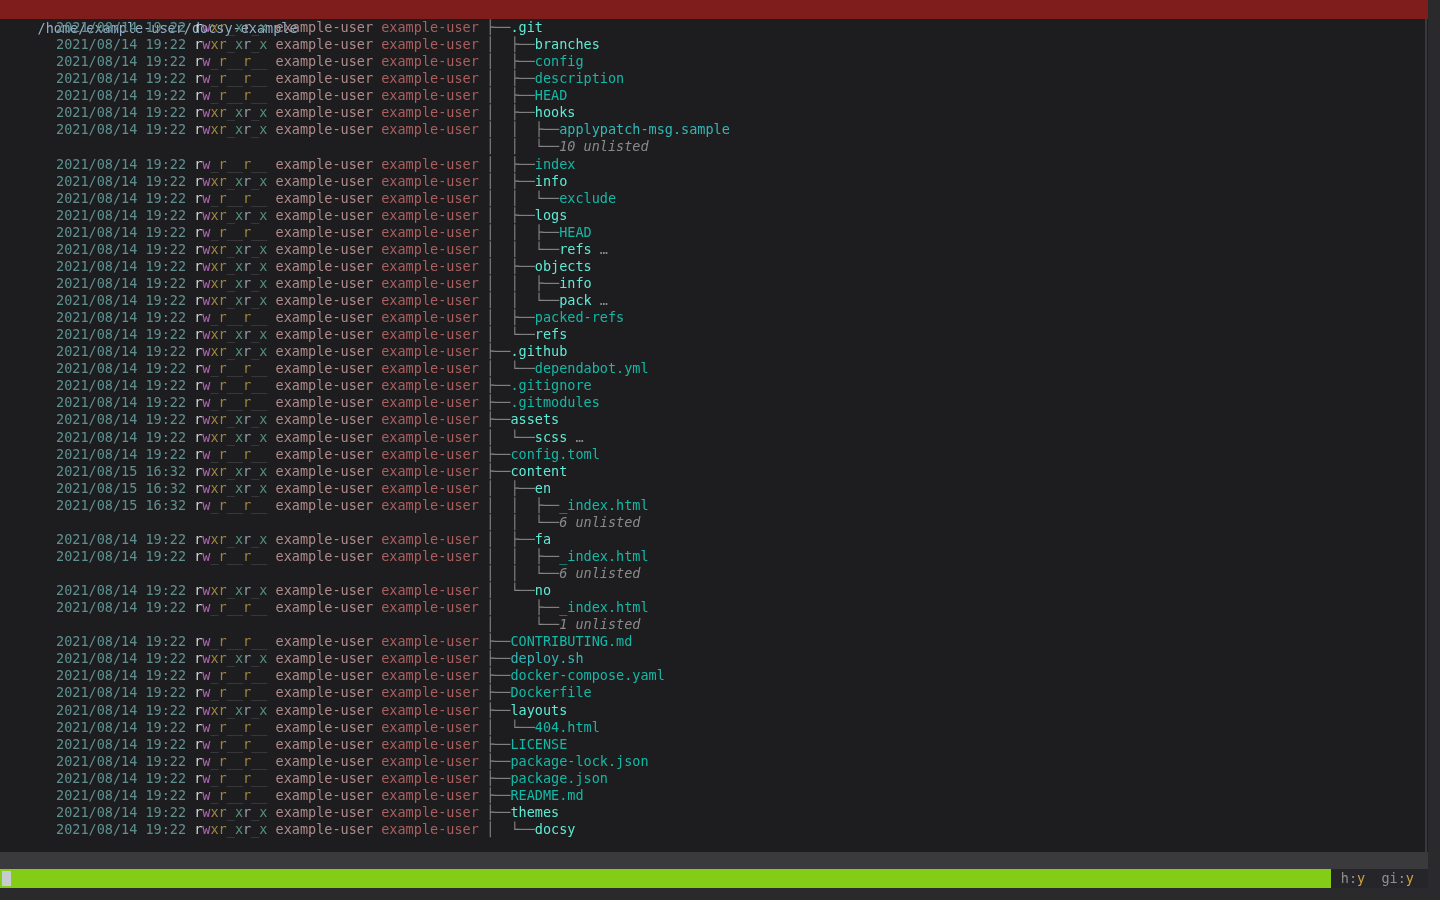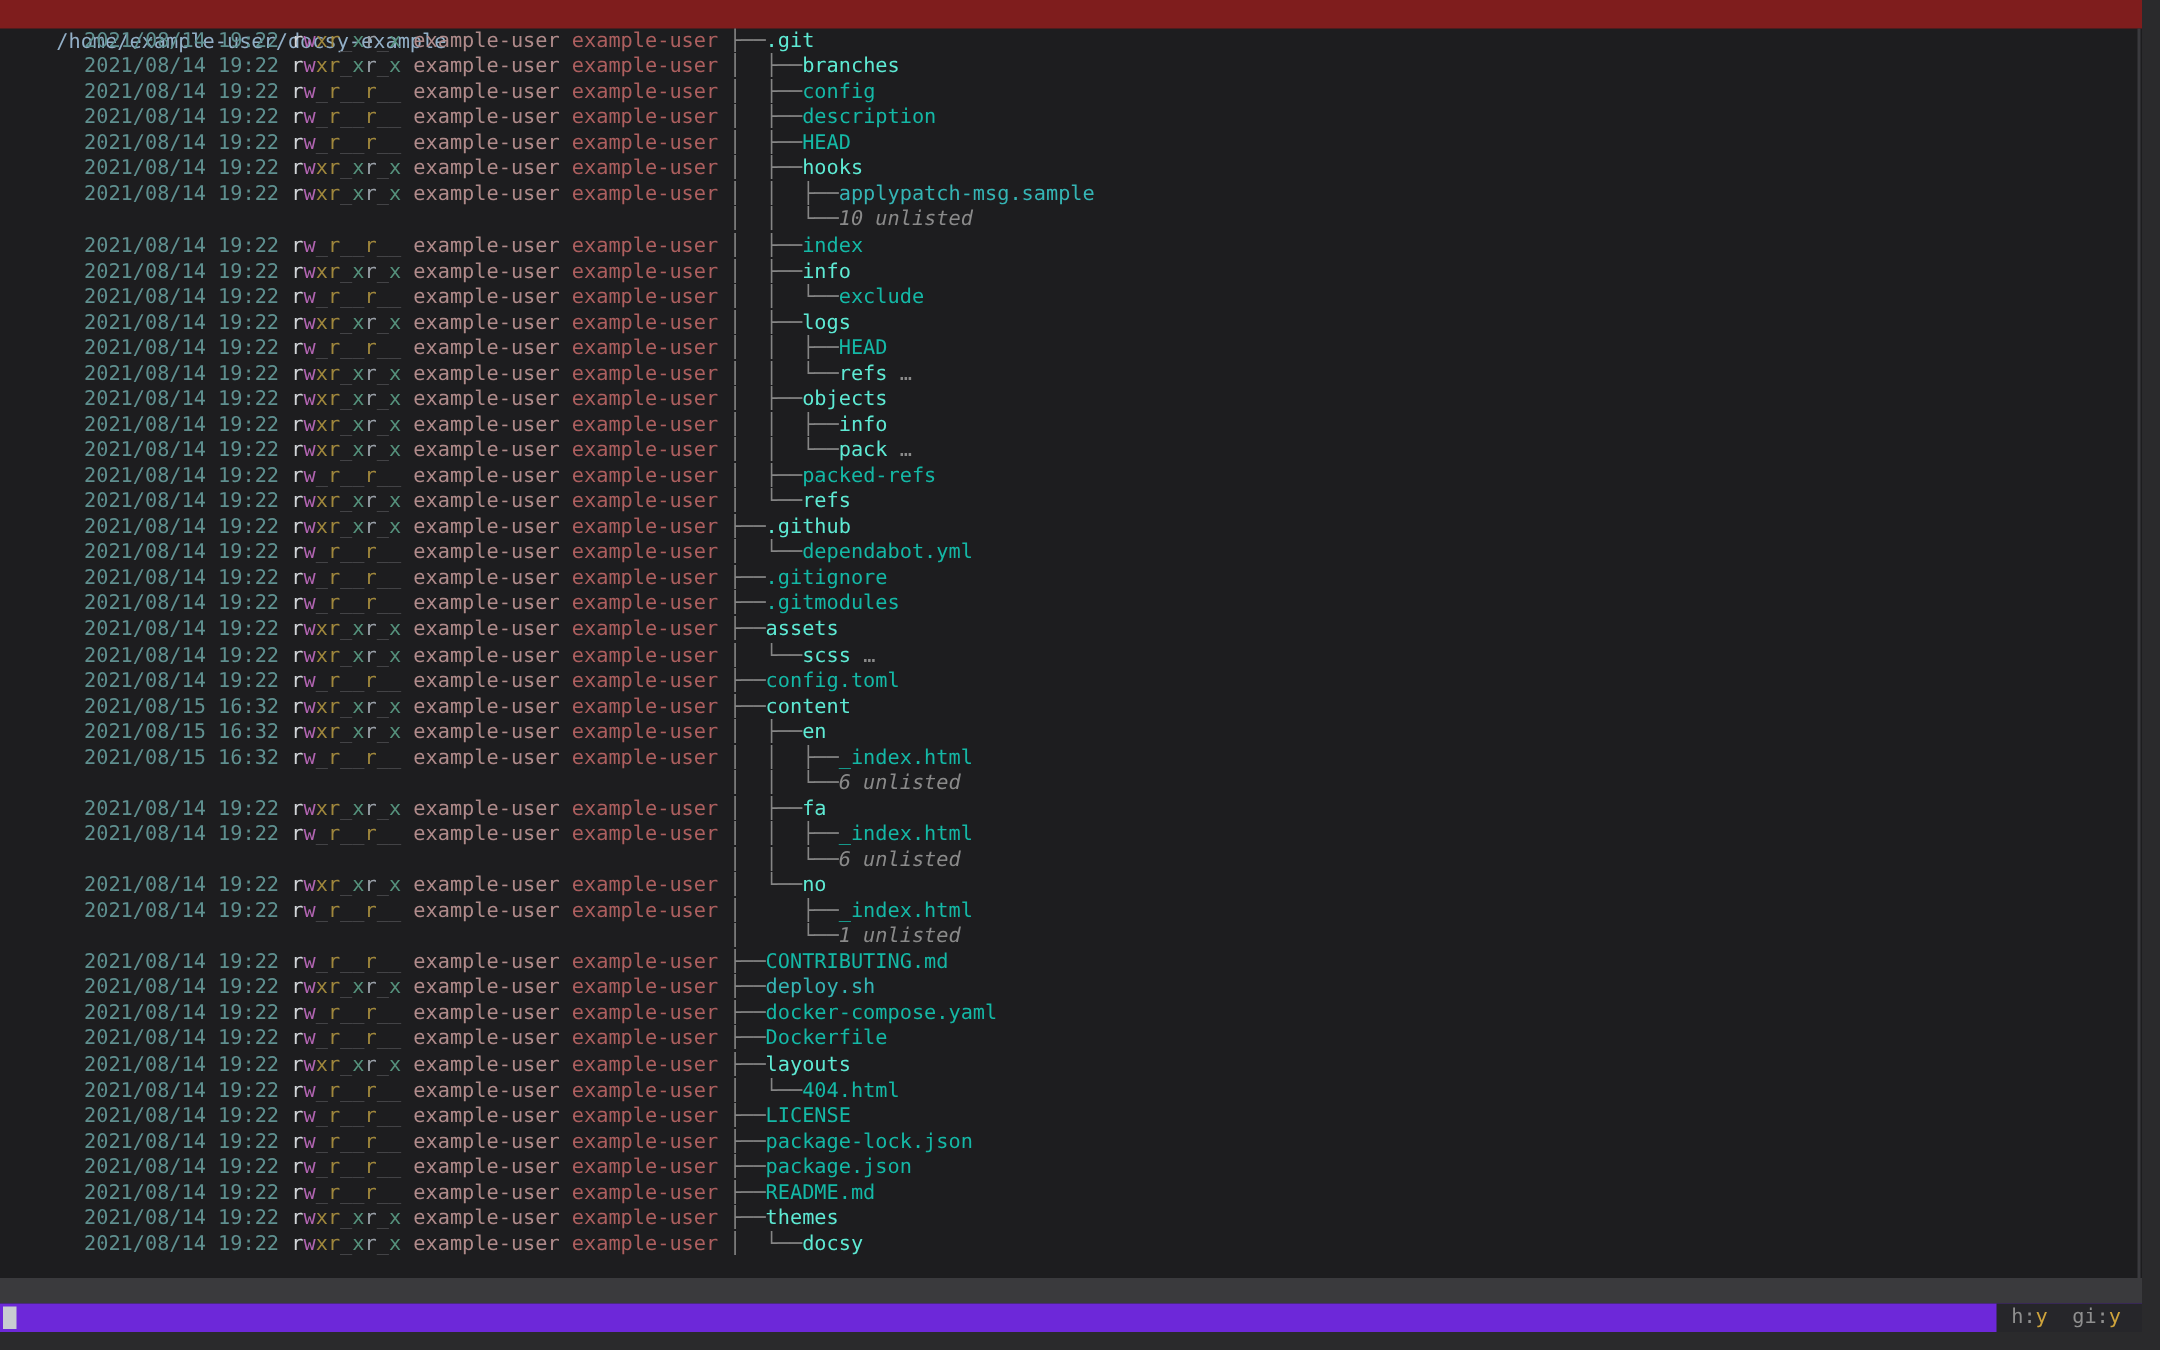--- a/index.html
+++ b/index.html
@@ -35,21 +35,21 @@
   .name-exec{color:#35b5b5;text-align:center;}
   .name-unlisted{color:#8a8a8a;font-style:italic;}
   .suffix{color:#8a8a8a;}
   .scroll-track{position:absolute;right:1px;top:19px;height:833px;width:2px;background:#3a3a3e;}
   .statusbar{
     position:absolute;left:0;top:852px;width:1428px;height:17px;
     background:#3a3a3d;color:#e2e2e2;line-height:17px;
     padding-left:10px;box-sizing:border-box;white-space:pre;
   }
   .key{color:#cfa43c;}
-  .inputbar{position:absolute;left:0;top:869px;width:1428px;height:19px;background:#6d28d9;}
+  .inputbar{position:absolute;left:0;top:869px;width:1428px;height:19px;background:#84cc16;}
   .cursor{position:absolute;left:2px;top:2px;width:9px;height:15px;background:#c8ccd1;}
   .flags{
     position:absolute;right:0;top:0;height:19px;line-height:18px;
     background:#26262a;padding:0 14px 0 10px;white-space:pre;
   }
   .flag-label{color:#8f8f8f;}
   .flag-value{color:#cfa43c;}
 </style>
 </head>
 <body>

